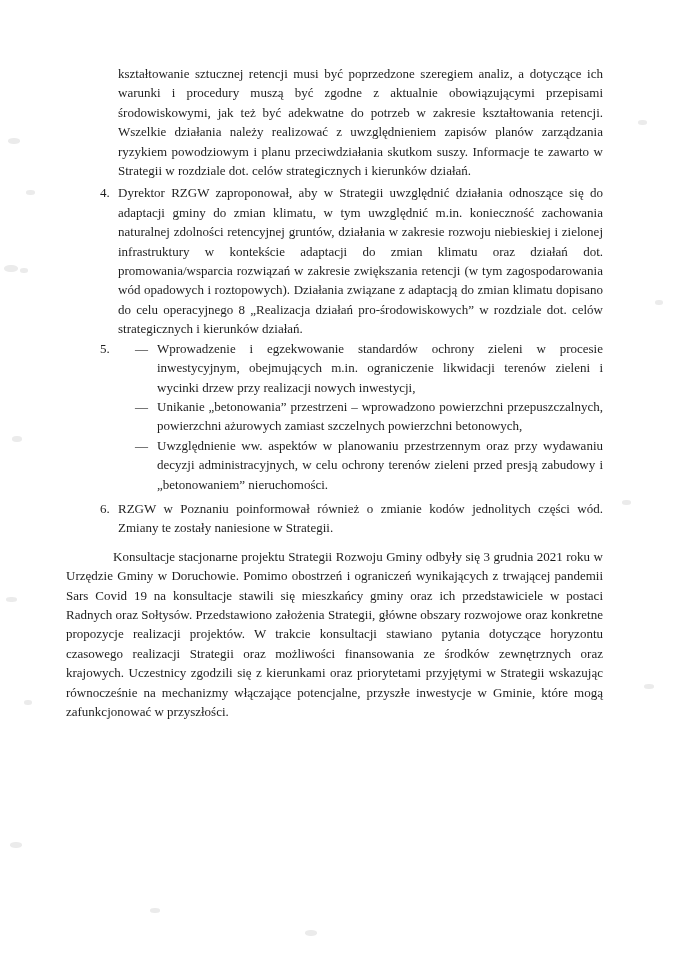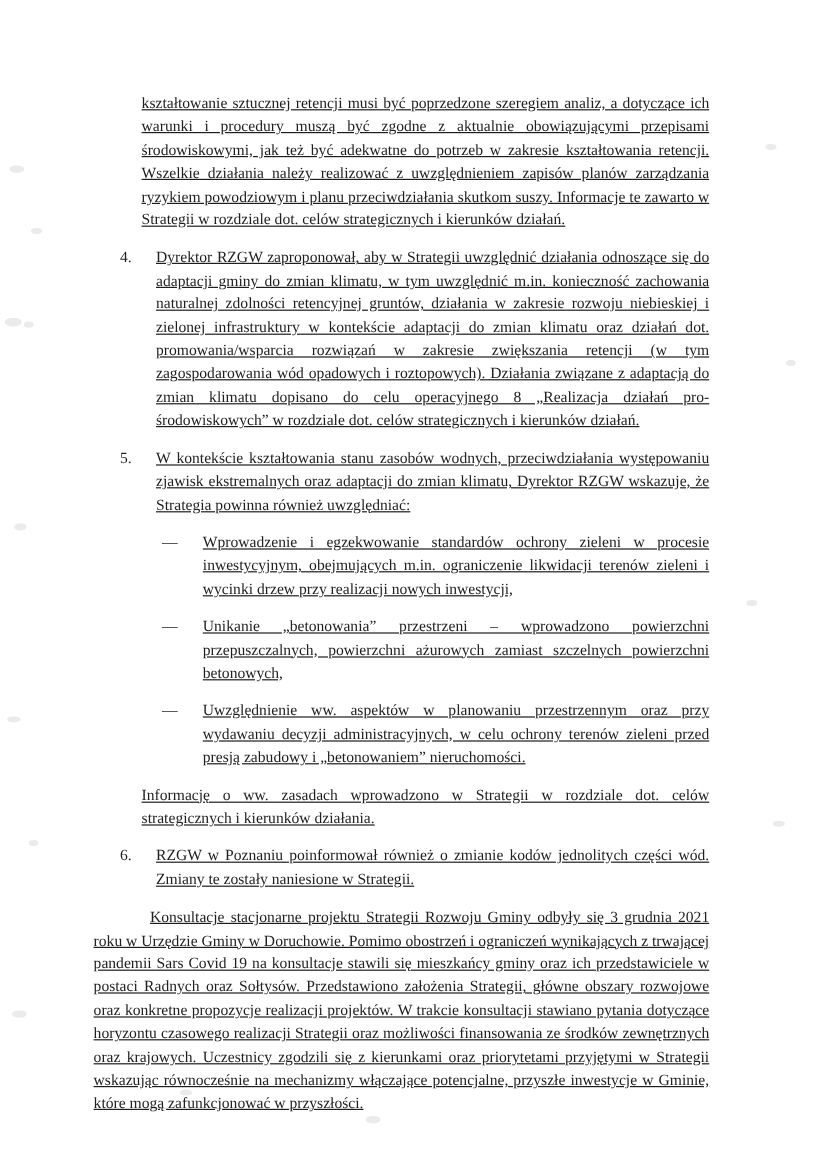--- a/index.html
+++ b/index.html
@@ -18,21 +18,21 @@
     line-height: 19.4px;
     color: #1e1e1e;
     text-align: justify;
   }
   .body-text {
     position: absolute;
     left: 66px;
     top: 64px;
     width: 537px;
   }
-  p { margin: 12px; text-decoration: underline; }
+  p { margin: 0; }
 
   
   .cont {
     margin-left: 52px;
     margin-bottom: 3px;
   }
 
   
   .list-item {
     position: relative;
@@ -87,39 +87,37 @@
 
     <p class="cont">kształtowanie sztucznej retencji musi być poprzedzone szeregiem analiz, a dotyczące ich warunki i procedury muszą być zgodne z aktualnie obowiązującymi przepisami środowiskowymi, jak też być adekwatne do potrzeb w zakresie kształtowania retencji. Wszelkie działania należy realizować z uwzględnieniem zapisów planów zarządzania ryzykiem powodziowym i planu przeciwdziałania skutkom suszy. Informacje te zawarto w Strategii w rozdziale dot. celów strategicznych i kierunków działań.</p>
 
     <div class="list-item">
       <span class="num">4.</span>
       <p>Dyrektor RZGW zaproponował, aby w Strategii uwzględnić działania odnoszące się do adaptacji gminy do zmian klimatu, w tym uwzględnić m.in. konieczność zachowania naturalnej zdolności retencyjnej gruntów, działania w zakresie rozwoju niebieskiej i zielonej infrastruktury w kontekście adaptacji do zmian klimatu oraz działań dot. promowania/wsparcia rozwiązań w zakresie zwiększania retencji (w tym zagospodarowania wód opadowych i roztopowych). Działania związane z adaptacją do zmian klimatu dopisano do celu operacyjnego 8 „Realizacja działań pro-środowiskowych” w rozdziale dot. celów strategicznych i kierunków działań.</p>
     </div>
 
     <div class="list-item">
       <span class="num">5.</span>
-      <p>W kontekście kształtowania stanu zasobów wodnych, przeciwdziałania występowaniu zjawisk ekstremalnych oraz adaptacji do zmian klimatu, Dyrektor RZGW wskazuje, że Strategia powinna również uwzględniać:</p>
 
       <div class="bullet">
         <span class="dash">—</span>
         <p>Wprowadzenie i egzekwowanie standardów ochrony zieleni w procesie inwestycyjnym, obejmujących m.in. ograniczenie likwidacji terenów zieleni i wycinki drzew przy realizacji nowych inwestycji,</p>
       </div>
 
       <div class="bullet">
         <span class="dash">—</span>
         <p>Unikanie „betonowania” przestrzeni – wprowadzono powierzchni przepuszczalnych, powierzchni ażurowych zamiast szczelnych powierzchni betonowych,</p>
       </div>
 
       <div class="bullet">
         <span class="dash">—</span>
         <p>Uwzględnienie ww. aspektów w planowaniu przestrzennym oraz przy wydawaniu decyzji administracyjnych, w celu ochrony terenów zieleni przed presją zabudowy i „betonowaniem” nieruchomości.</p>
       </div>
     </div>
 
-    <p class="note">Informację o ww. zasadach wprowadzono w Strategii w rozdziale dot. celów strategicznych i kierunków działania.</p>
 
     <div class="list-item item6">
       <span class="num">6.</span>
       <p>RZGW w Poznaniu poinformował również o zmianie kodów jednolitych części wód. Zmiany te zostały naniesione w Strategii.</p>
     </div>
 
     <p class="final">Konsultacje stacjonarne projektu Strategii Rozwoju Gminy odbyły się 3 grudnia 2021 roku w Urzędzie Gminy w Doruchowie. Pomimo obostrzeń i ograniczeń wynikających z trwającej pandemii Sars Covid 19 na konsultacje stawili się mieszkańcy gminy oraz ich przedstawiciele w postaci Radnych oraz Sołtysów. Przedstawiono założenia Strategii, główne obszary rozwojowe oraz konkretne propozycje realizacji projektów. W trakcie konsultacji stawiano pytania dotyczące horyzontu czasowego realizacji Strategii oraz możliwości finansowania ze środków zewnętrznych oraz krajowych. Uczestnicy zgodzili się z kierunkami oraz priorytetami przyjętymi w Strategii wskazując równocześnie na mechanizmy włączające potencjalne, przyszłe inwestycje w Gminie, które mogą zafunkcjonować w przyszłości.</p>
 
   </div>
 

